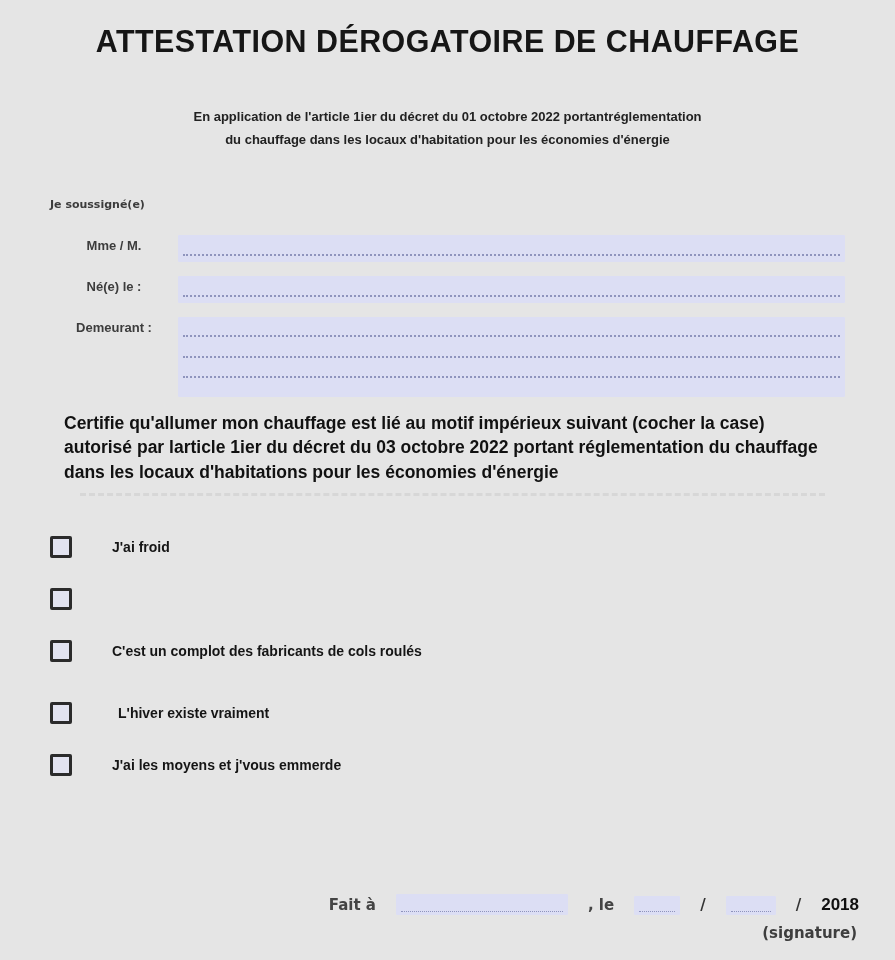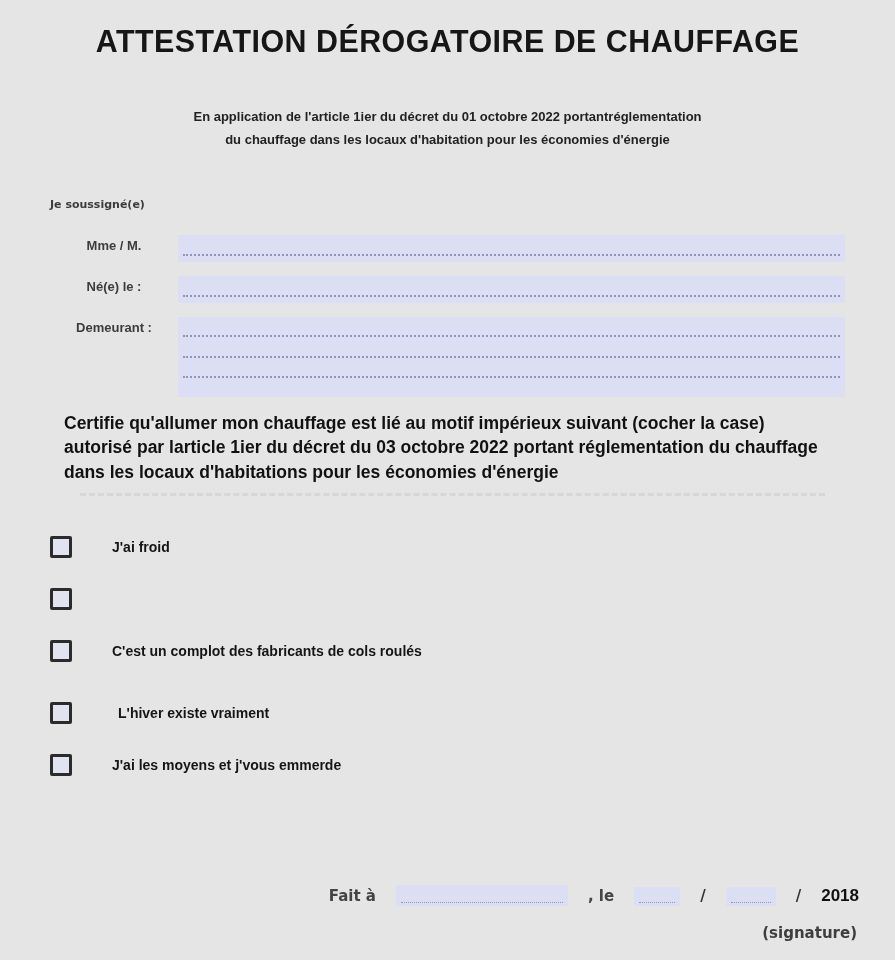--- a/index.html
+++ b/index.html
@@ -108,21 +108,21 @@
   .footer .field .dotline{bottom:3px;border-bottom-width:1.5px;}
   .f-year{
     font-family:"Liberation Sans",sans-serif;
     font-size:17px;font-weight:800;color:#111;
     padding-bottom:0;
   }
   .f-sep{padding-bottom:1px;color:#333;}
   .f-label{padding-bottom:1px;}
   .signature{
     text-align:right;
-    margin-top:18px;
+    margin-top:9px;
     padding-right:2px;
     font-size:15px;color:#3e3e3e;
   }
 </style>
 </head>
 <body>
 
 <div class="page">
 
   <h1 class="title">ATTESTATION DÉROGATOIRE DE CHAUFFAGE</h1>

